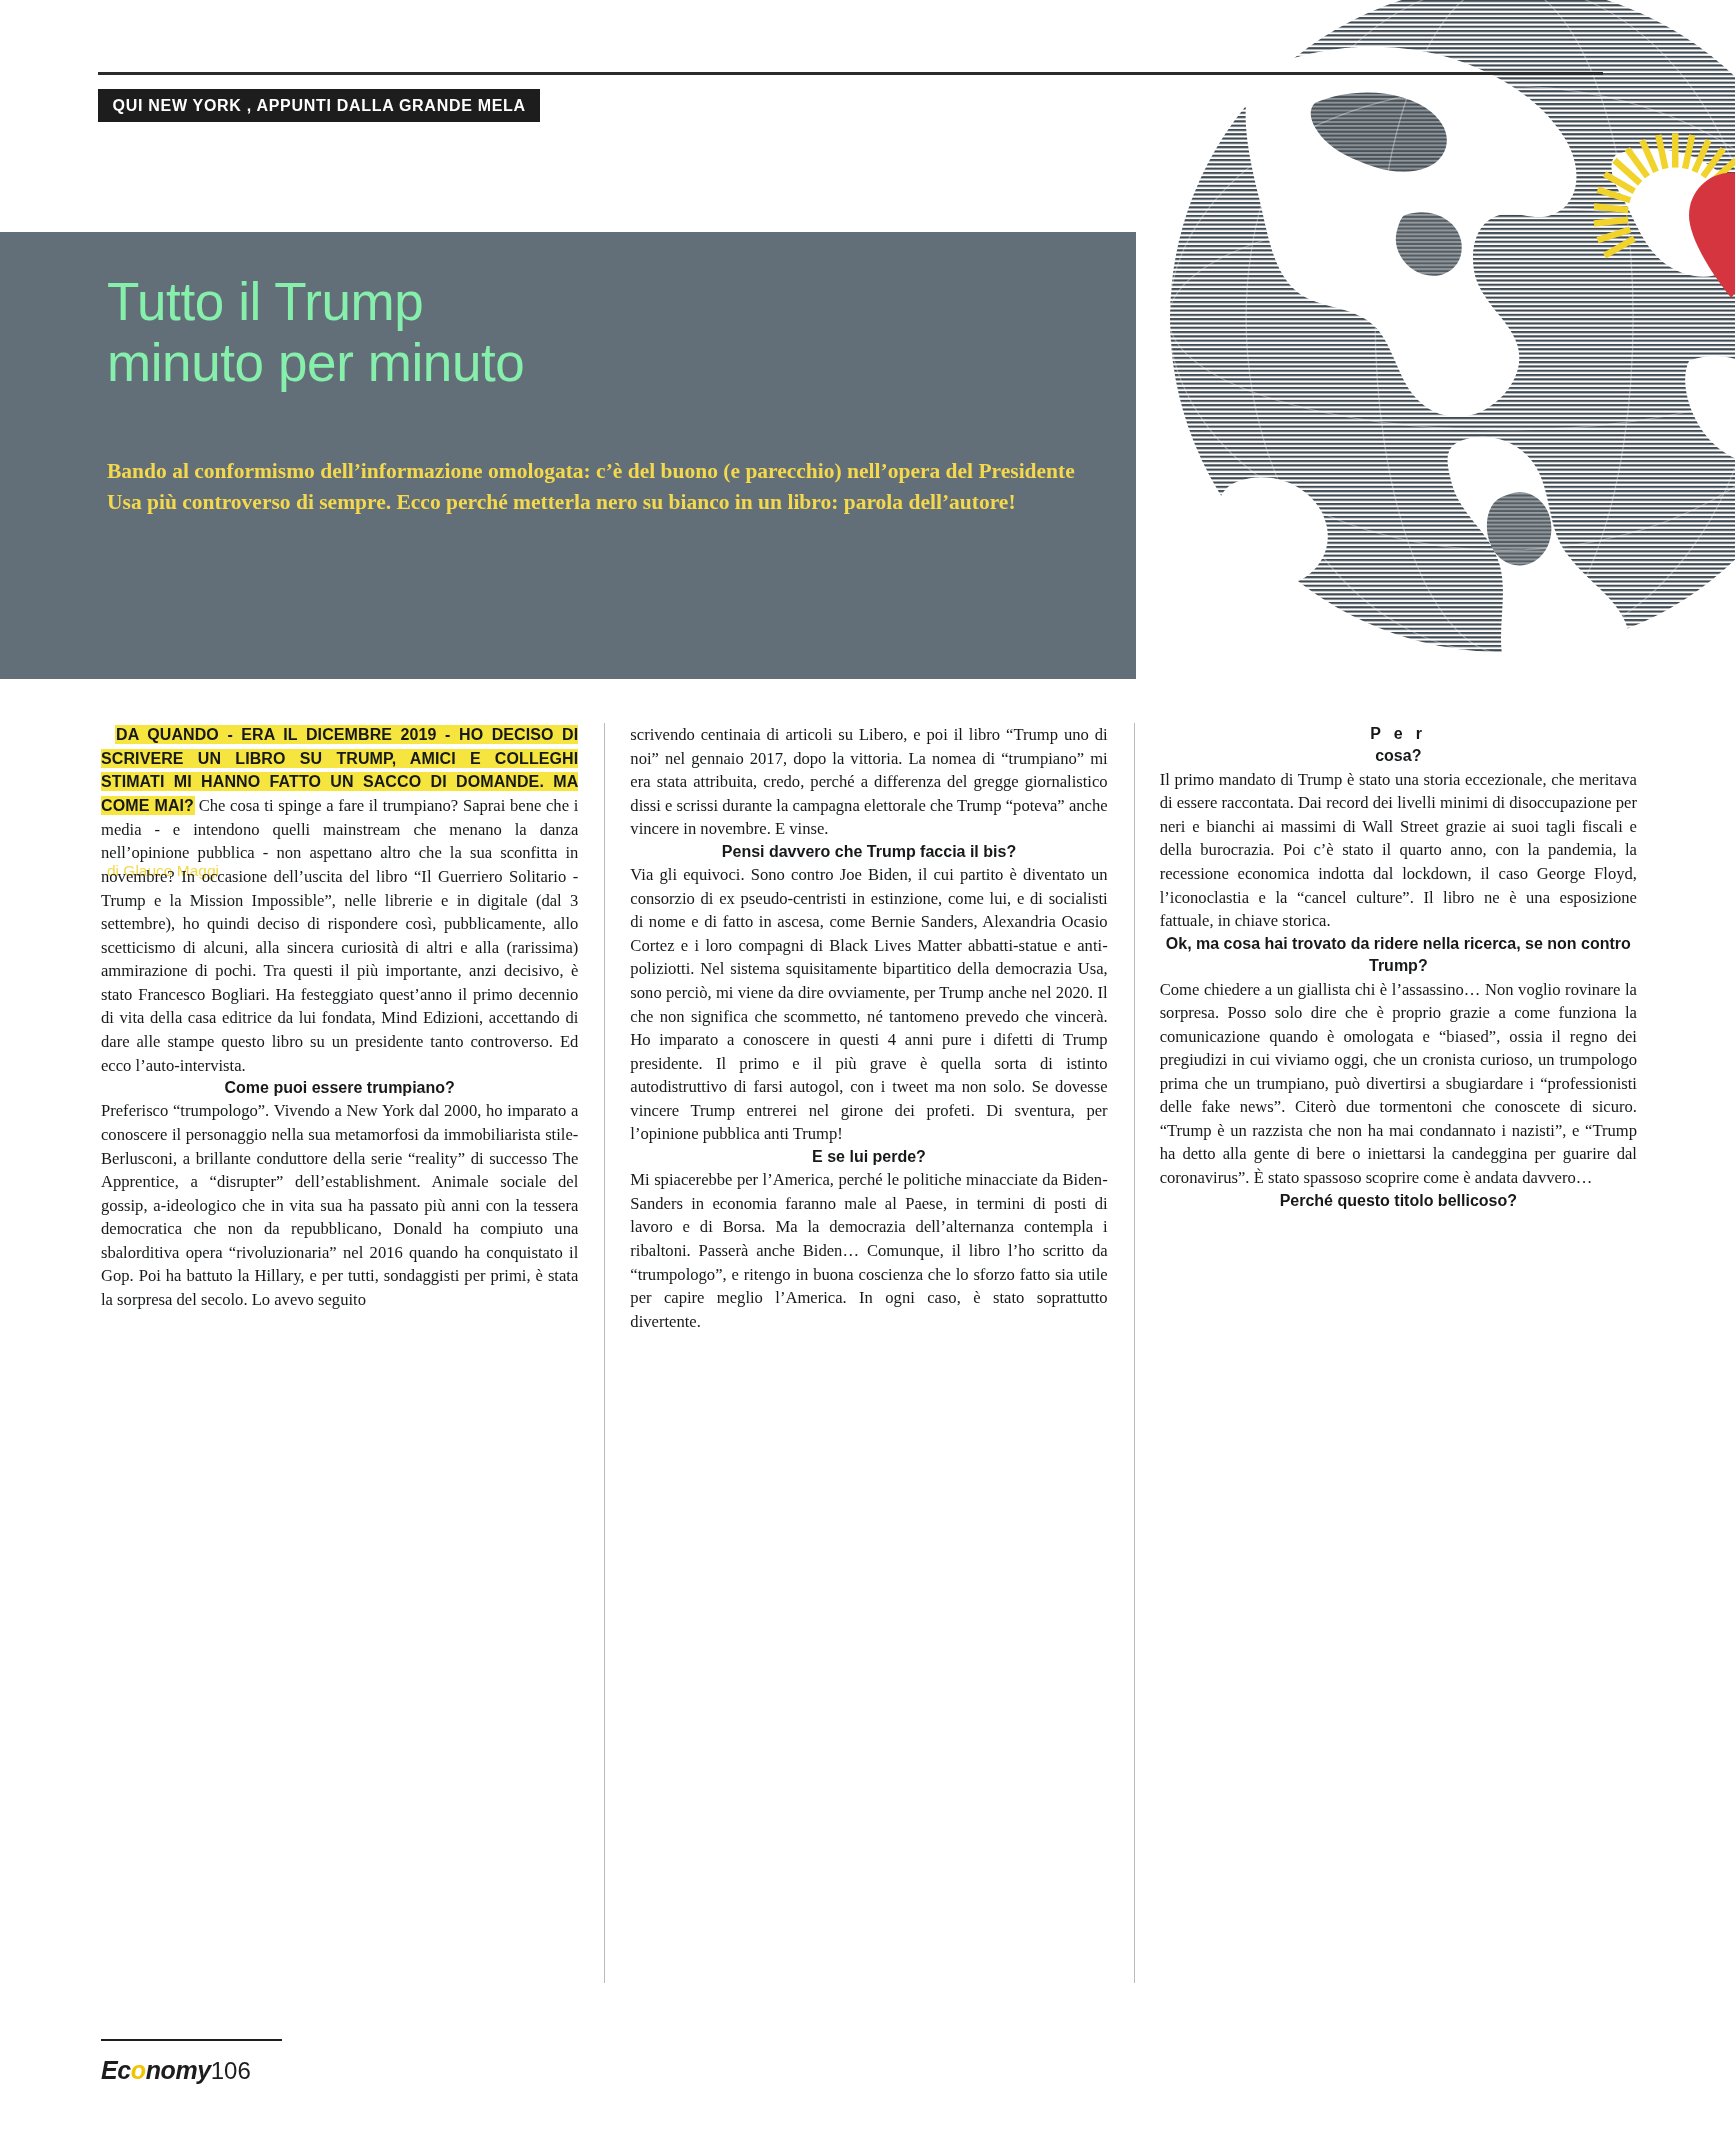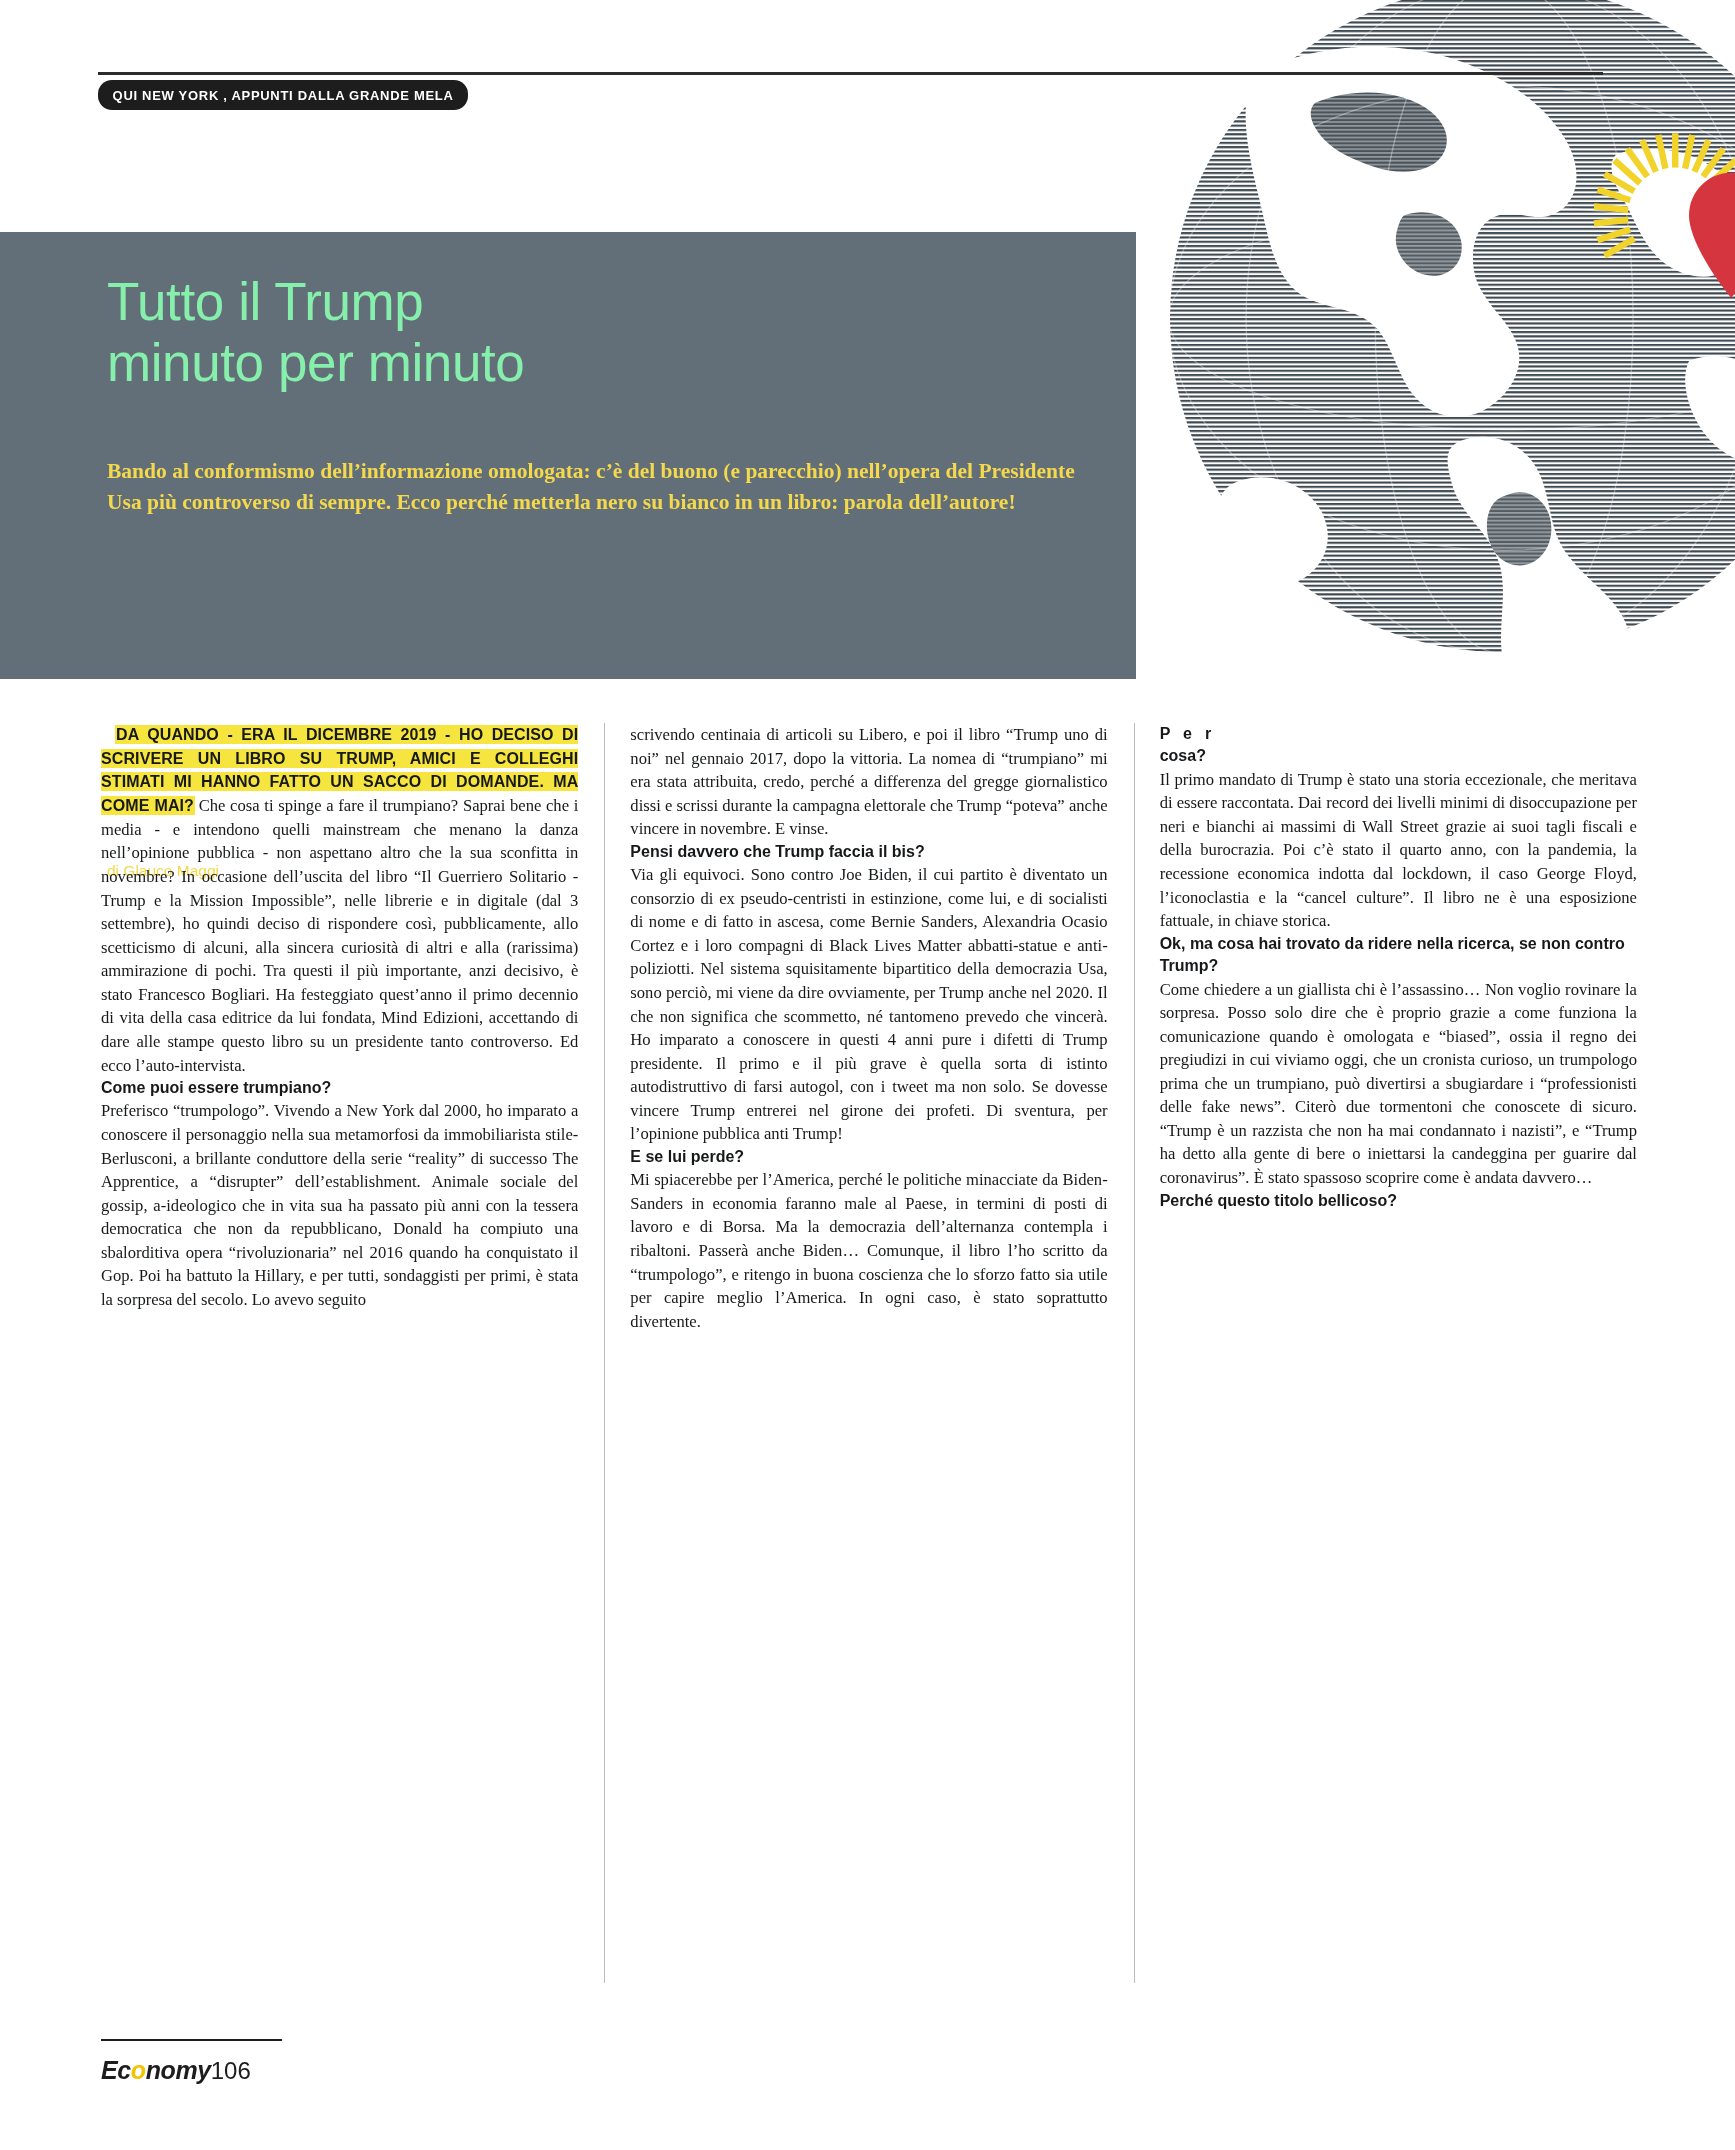--- a/index.html
+++ b/index.html
@@ -38,30 +38,29 @@
     position: absolute;
     left: 98px;
     top: 72px;
     width: 1505px;
     height: 2.6px;
     background: #2b2b2b;
   }
   .kicker {
     position: absolute;
     left: 98px;
-    top: 80px;
+    top: 89px;
     background: #1d1d1d;
     color: #ffffff;
     font-family: "Liberation Sans", sans-serif;
     font-weight: bold;
-    font-size: 13px;
+    font-size: 16px;
     letter-spacing: 0.7px;
     padding: 7.7px 14.6px 6.9px 14.6px;
     white-space: nowrap;
-    border-radius: 14px;
   }
 
   
   .title-band {
     position: absolute;
     left: 0;
     top: 232px;
     width: 1136px;
     height: 447px;
     background: #636f78;
@@ -127,21 +126,21 @@
     height: 100%;
     background: #b9bcbf;
   }
   .col p { margin: 0 0 0 0; }
   .q {
     font-family: "Liberation Sans", sans-serif;
     font-weight: bold;
     font-size: 16px;
     line-height: 1.4;
     margin-top: 6px;
-    text-align: left;
+    text-align: center;
   }
   .lede {
     font-family: "Liberation Sans", sans-serif;
     font-weight: bold;
     font-size: 16px;
     letter-spacing: 0.1px;
   }
   .hl {
     background: #f6e53f;
     box-shadow: 0 0 0 1.3px #f6e53f;

